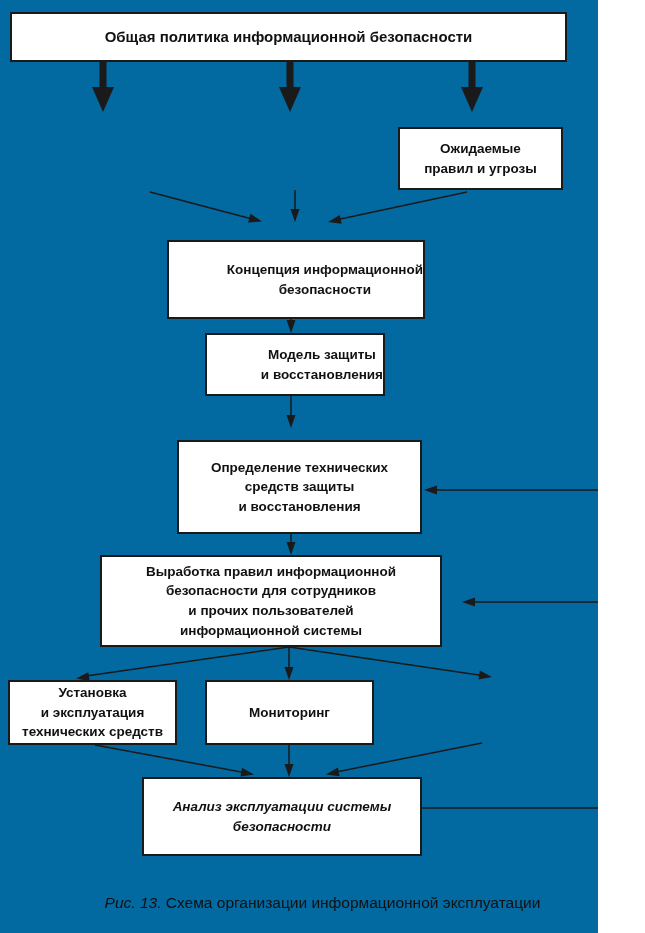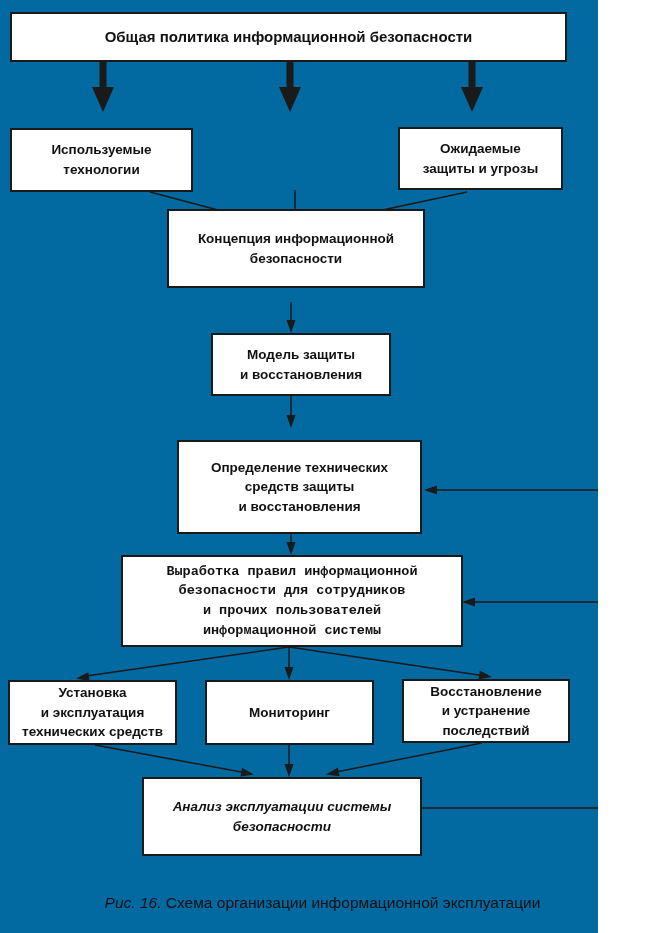--- a/index.html
+++ b/index.html
@@ -35,24 +35,24 @@
     font-weight: bold;
     font-size: 13.5px;
     line-height: 1.45;
     white-space: pre-line;
     z-index: 2;
   }
   .node-policy   { left: 10px;  top: 12px;  width: 557px; height: 50px; font-size: 15px; }
   .node-tech     { left: 10px;  top: 128px; width: 183px; height: 64px; }
   .node-business { left: 203px; top: 127px; width: 184px; height: 63px; }
   .node-risks    { left: 398px; top: 127px; width: 165px; height: 63px; }
-  .node-concept  { left: 167px; top: 209px; width: 258px; height: 79px; }
-  .node-model    { left: 211px; top: 333px; width: 180px; height: 63px; }
+  .node-concept  { left: 167px; top: 240px; width: 258px; height: 79px; justify-content: flex-end; }
+  .node-model    { left: 205px; top: 333px; width: 180px; height: 63px; justify-content: flex-end; }
   .node-definition { left: 177px; top: 440px; width: 245px; height: 94px; }
-  .node-rules    { left: 121px; top: 555px; width: 342px; height: 92px; font-family: Liberation Mono, monospace; }
+  .node-rules    { left: 100px; top: 555px; width: 342px; height: 92px; }
   .node-install  { left: 8px;   top: 680px; width: 169px; height: 65px; }
   .node-monitoring { left: 205px; top: 680px; width: 169px; height: 65px; align-items: center; }
   .node-recovery { left: 402px; top: 679px; width: 168px; height: 64px; }
   .node-analysis { left: 142px; top: 777px; width: 280px; height: 79px; font-style: italic; }
   .caption {
     position: absolute;
     left: 0;
     top: 894px;
     width: 645px;
     text-align: center;
@@ -131,27 +131,23 @@
       <polyline fill="none" points="422,808 613,808 613,490 436,490"></polyline>
       <polygon stroke="none" points="424,490 437,485.5 437,494.5"></polygon>
       <line x1="613" y1="602" x2="474" y2="602"></line>
       <polygon stroke="none" points="462,602 475,597.5 475,606.5"></polygon>
     </g>
   </svg>
 
   <div class="node node-policy">
     <span>Общая политика информационной безопасности</span>
   </div>
-  <div class="node node-tech">
-    <span>Используемые
-технологии</span>
-  </div>
   <div class="node node-risks">
     <span>Ожидаемые
-защиты и угрозы</span>
+правил и угрозы</span>
   </div>
   <div class="node node-concept">
     <span>Концепция информационной
 безопасности</span>
   </div>
   <div class="node node-model">
     <span>Модель защиты
 и восстановления</span>
   </div>
   <div class="node node-definition">
@@ -166,27 +162,22 @@
 информационной системы</span>
   </div>
   <div class="node node-install">
     <span>Установка
 и эксплуатация
 технических средств</span>
   </div>
   <div class="node node-monitoring">
     <span>Мониторинг</span>
   </div>
-  <div class="node node-recovery">
-    <span>Восстановление
-и устранение
-последствий</span>
-  </div>
   <div class="node node-analysis">
     <span>Анализ эксплуатации системы
 безопасности</span>
   </div>
 
   <div class="caption">
-    <span class="prefix">Рис. 16.</span><span> Схема организации информационной эксплуатации</span>
+    <span class="prefix">Рис. 13.</span><span> Схема организации информационной эксплуатации</span>
   </div>
 
 </div>
 
 </body></html>

